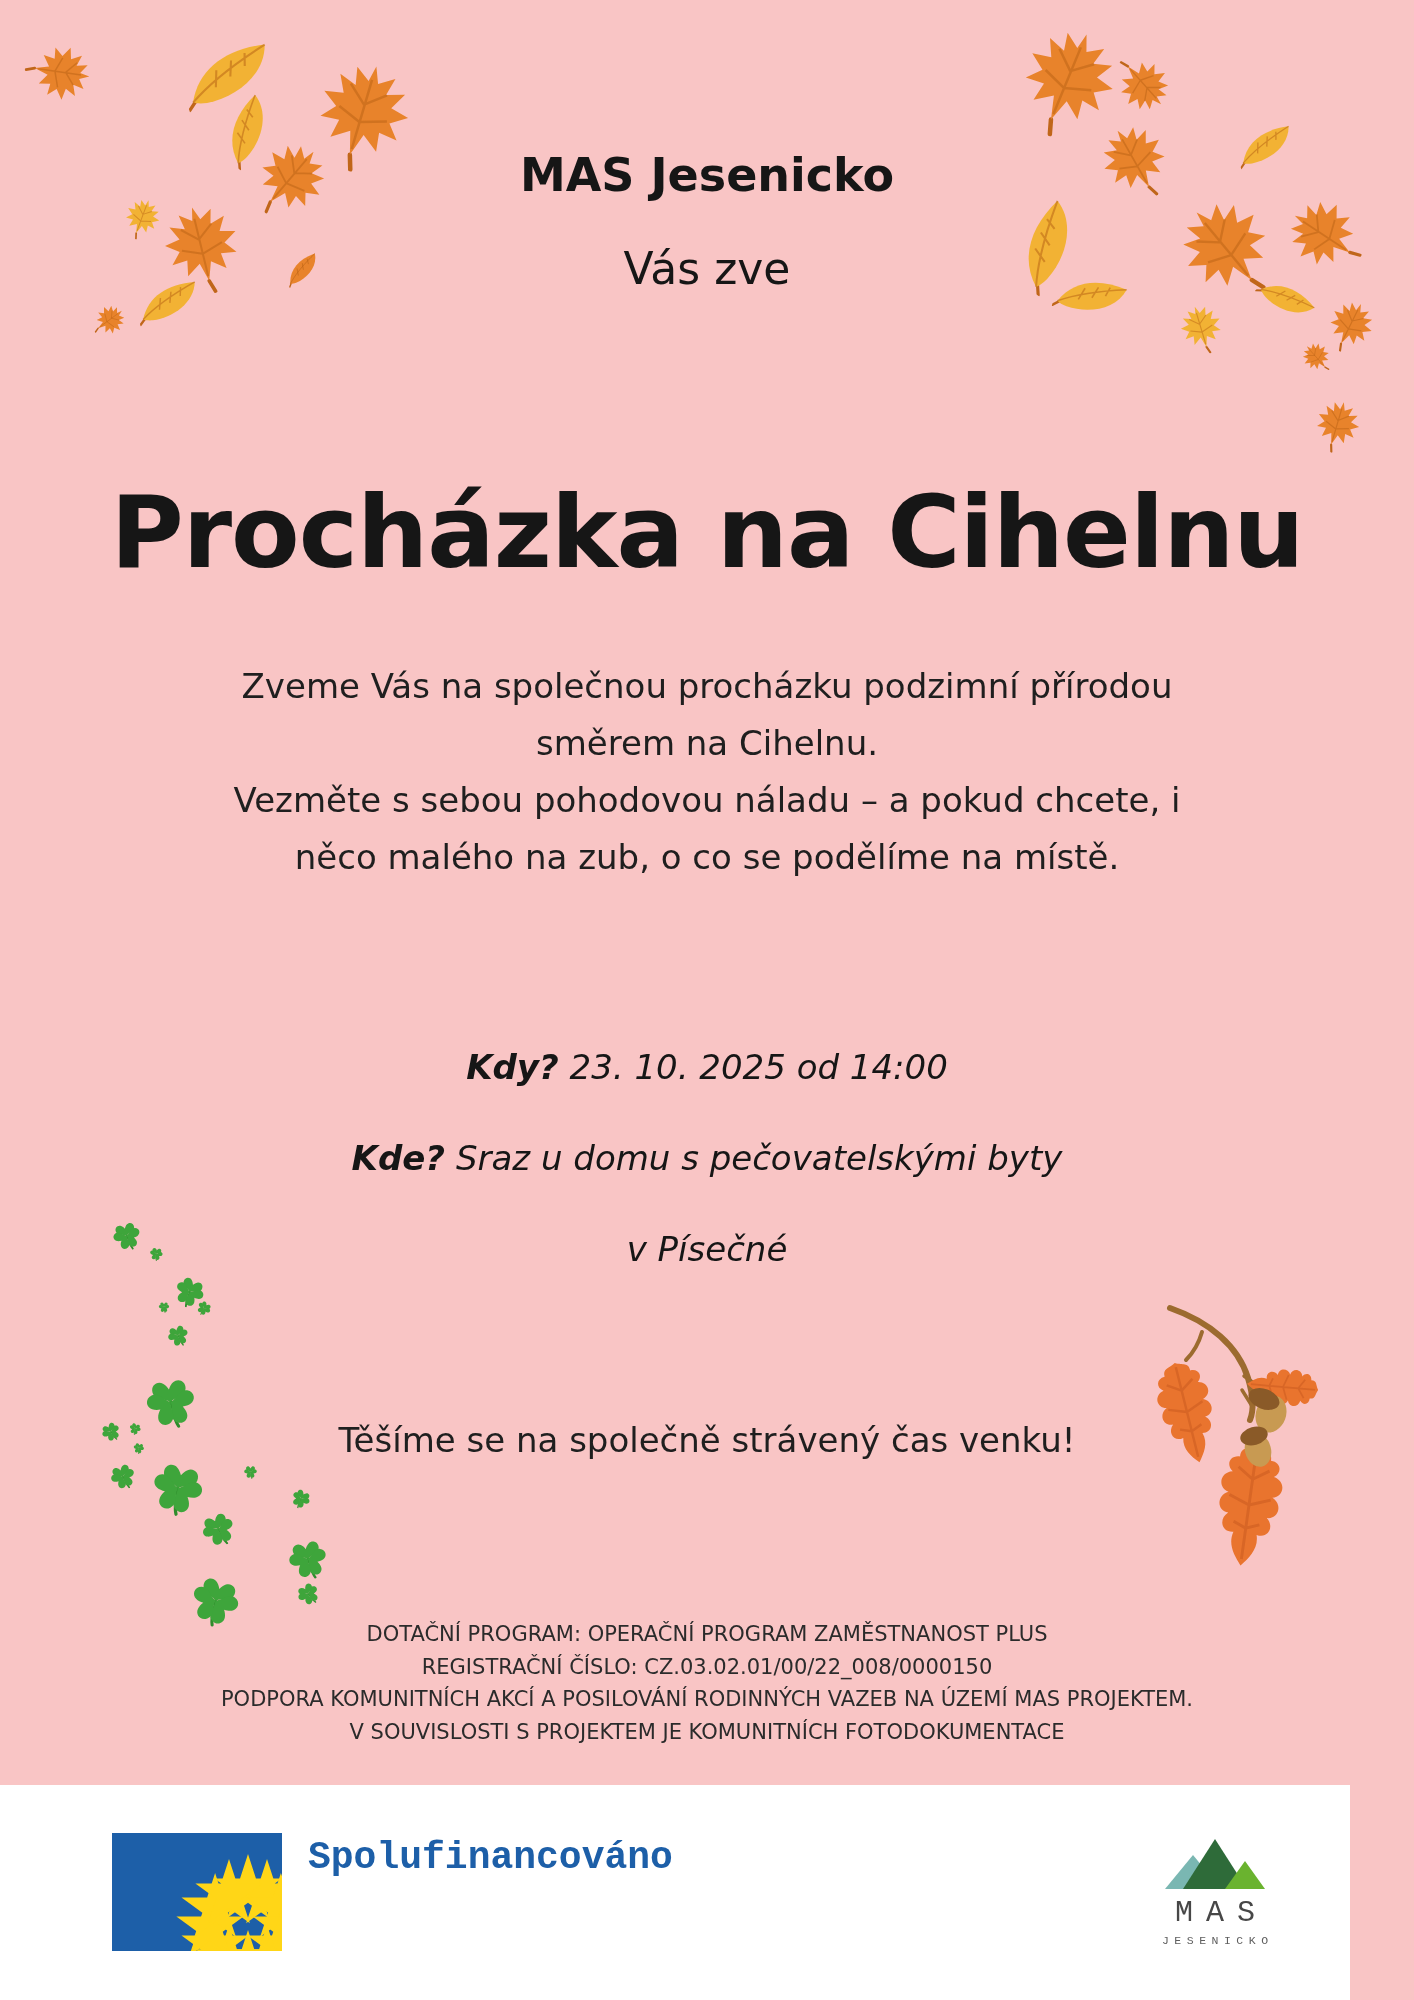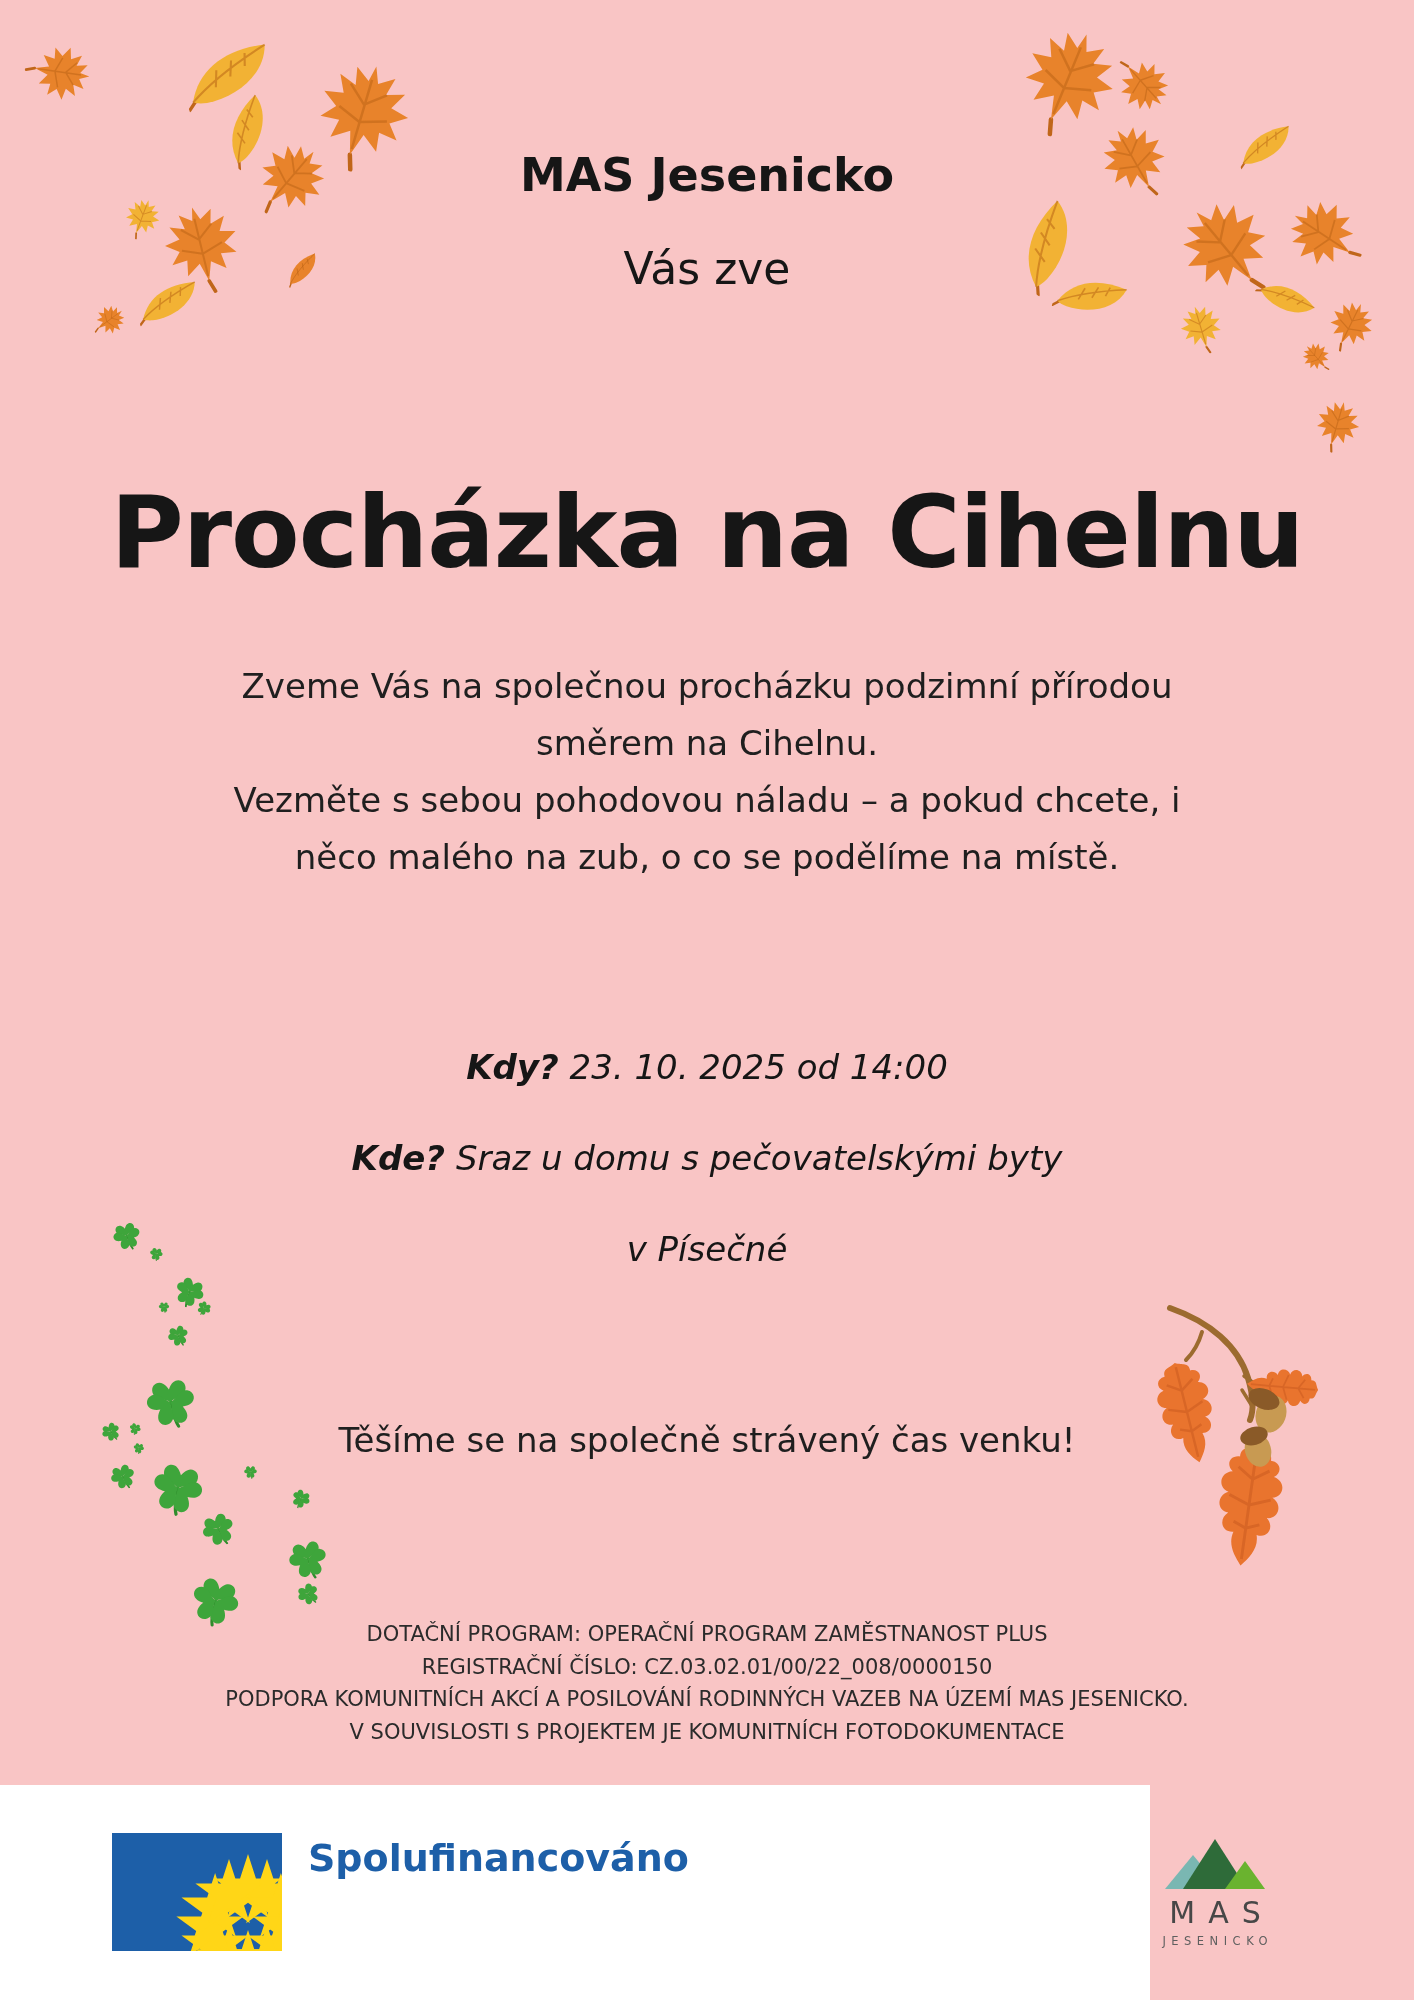--- a/index.html
+++ b/index.html
@@ -12,22 +12,23 @@
   .centered{position:absolute;left:0;right:0;text-align:center;}
   .org{top:148px;font-size:46px;font-weight:700;}
   .invite{top:243px;font-size:44px;font-weight:400;}
   .title{top:462px;font-size:100px;font-weight:700;letter-spacing:-1px;}
   .intro{top:658px;font-size:34px;line-height:57px;color:#1f1f1f;}
   .details{top:1022px;font-size:34px;line-height:91px;font-style:italic;}
   .details .lbl{font-weight:700;}
   .closing{top:1420px;font-size:34px;color:#1f1f1f;}
   .legal{top:1618px;font-size:21px;line-height:32.5px;color:#2b2b2b;}
   .footer{
-    position:absolute;left:0;top:1785px;width:1150px;height:215px;
+    position:absolute;left:0;top:1785px;width:1350px;height:215px;
     background:var(--footer-white,#ffffff);
+    font-family:Liberation Mono, monospace;
   }
   .eu-flag{position:absolute;left:112px;top:48px;}
   .eu-flag-rect{fill:var(--eu-blue,#1d5fa8);}
   .eu-star{color:var(--star-yellow,#ffd617);}
   .eu-text{
     position:absolute;left:308px;top:46px;
     font-size:38px;font-weight:700;line-height:54px;
     color:var(--eu-blue,#1d5fa8);
   }
   .mas-logo{position:absolute;left:1155px;top:52px;width:120px;text-align:center;}
@@ -236,21 +237,21 @@
       <ellipse class="acorn-body" cx="118" cy="152" rx="13" ry="17" transform="rotate(-15 118 152)"></ellipse>
       <ellipse class="acorn-cap" cx="114" cy="138" rx="14" ry="9" transform="rotate(-15 114 138)"></ellipse>
     </g>
   </svg>
 
   <div class="centered closing">Těšíme se na společně strávený čas venku!</div>
 
   <div class="centered legal">
     <div>DOTAČNÍ PROGRAM: OPERAČNÍ PROGRAM ZAMĚSTNANOST PLUS</div>
     <div>REGISTRAČNÍ ČÍSLO: CZ.03.02.01/00/22_008/0000150</div>
-    <div>PODPORA KOMUNITNÍCH AKCÍ A POSILOVÁNÍ RODINNÝCH VAZEB NA ÚZEMÍ MAS JESENICKO.</div>
+    <div>PODPORA KOMUNITNÍCH AKCÍ A POSILOVÁNÍ RODINNÝCH VAZEB NA ÚZEMÍ MAS PROJEKTEM.</div>
     <div>V SOUVISLOSTI S PROJEKTEM JE KOMUNITNÍCH FOTODOKUMENTACE</div>
   </div>
 
   <div class="footer">
     <svg class="eu-flag" width="170" height="118" viewBox="0 0 170 118">
       <rect class="eu-flag-rect" width="170" height="118"></rect>
       <g>
         <use class="eu-star" href="#sym-star" transform="translate(85 21) scale(0.6)"></use>
         <use class="eu-star" href="#sym-star" transform="translate(104 26.1) scale(0.6)"></use>
         <use class="eu-star" href="#sym-star" transform="translate(117.9 40) scale(0.6)"></use>

